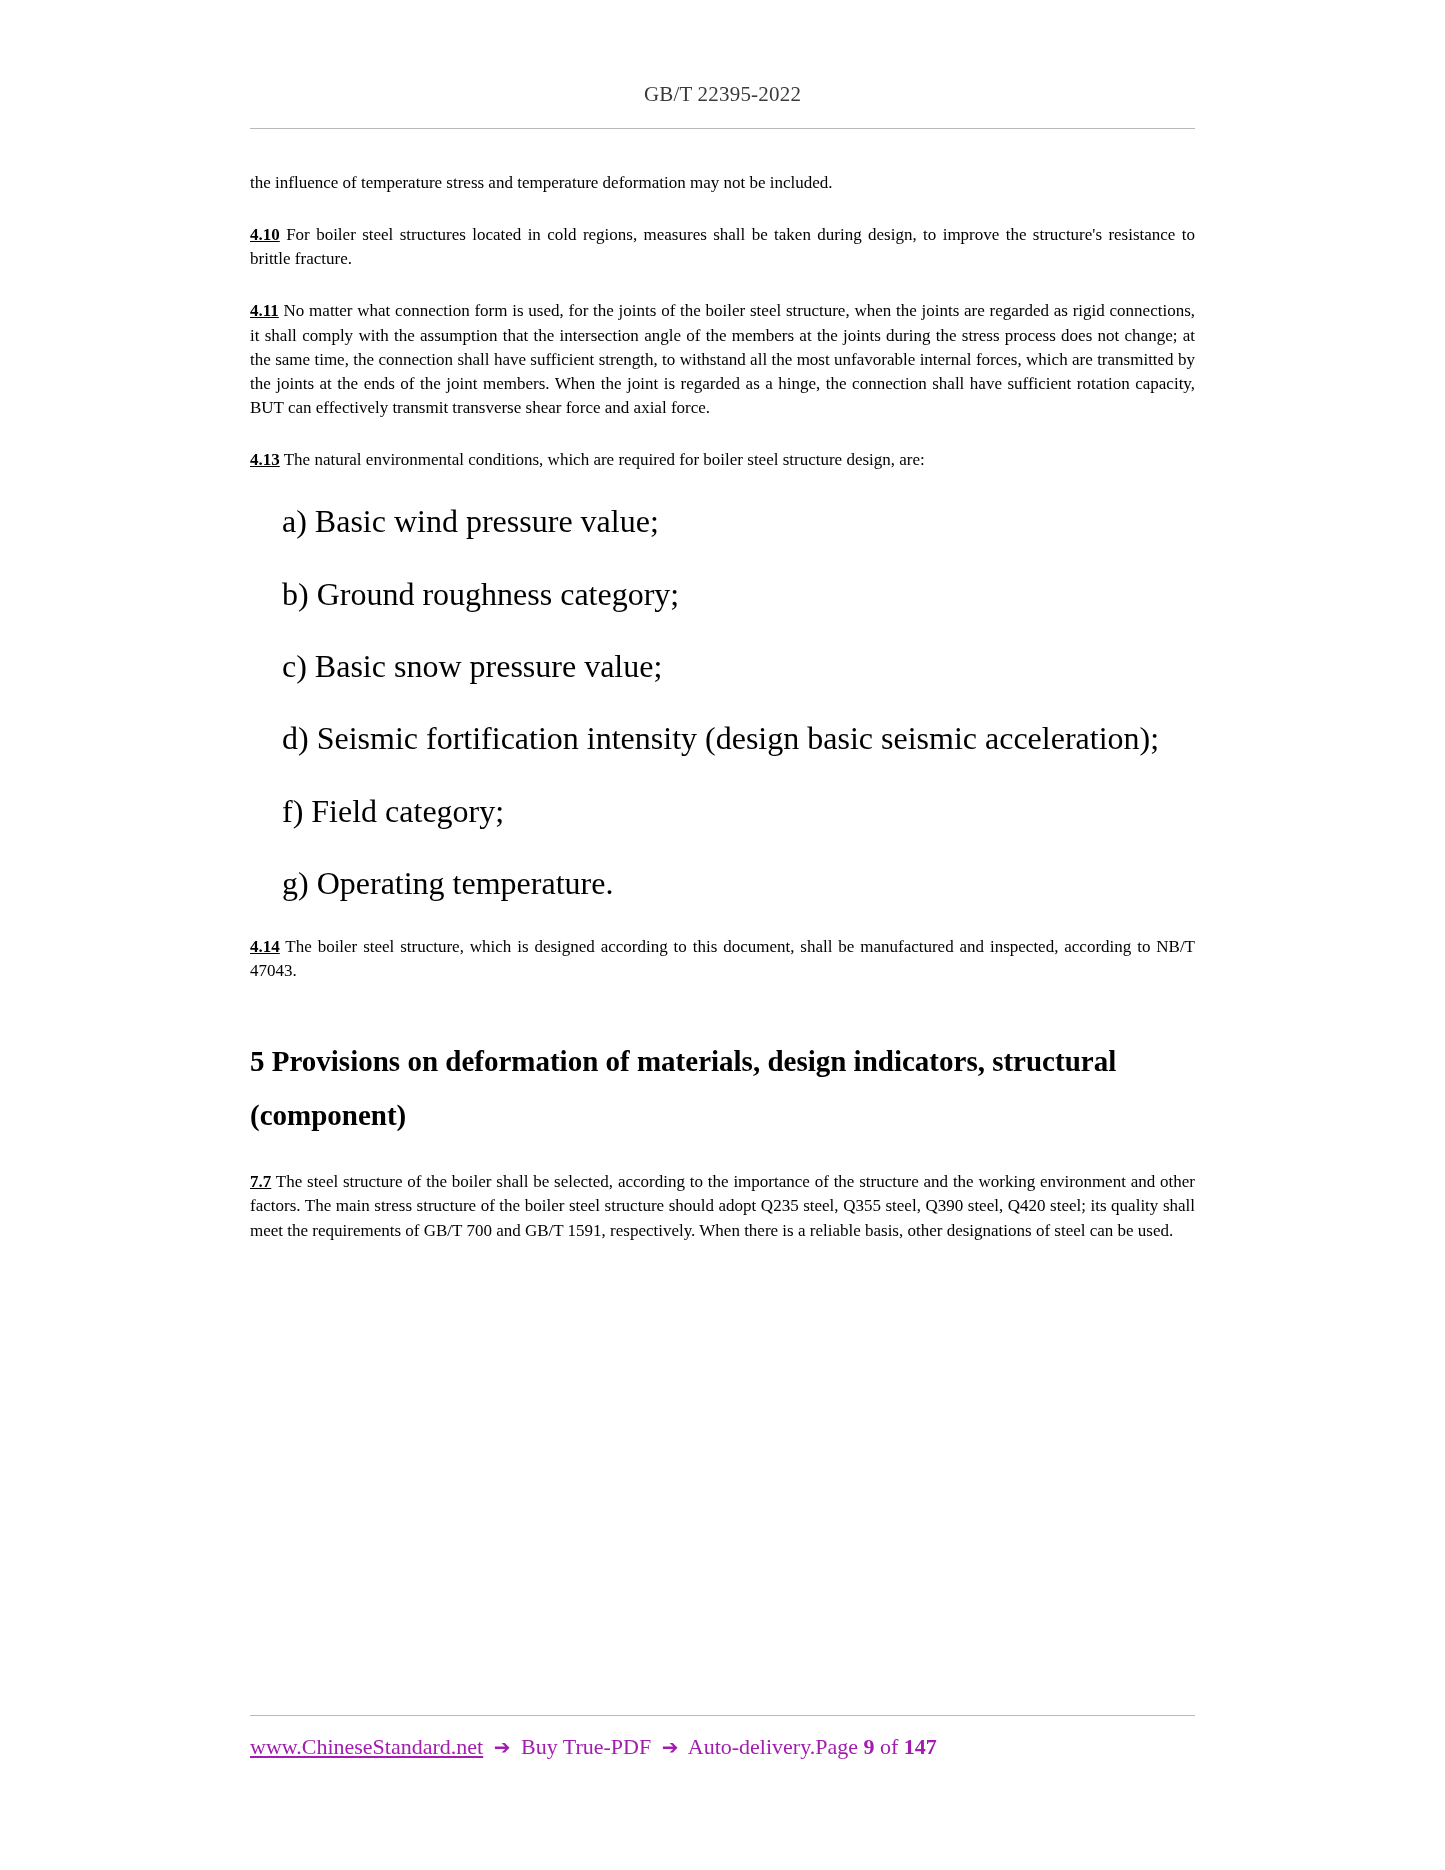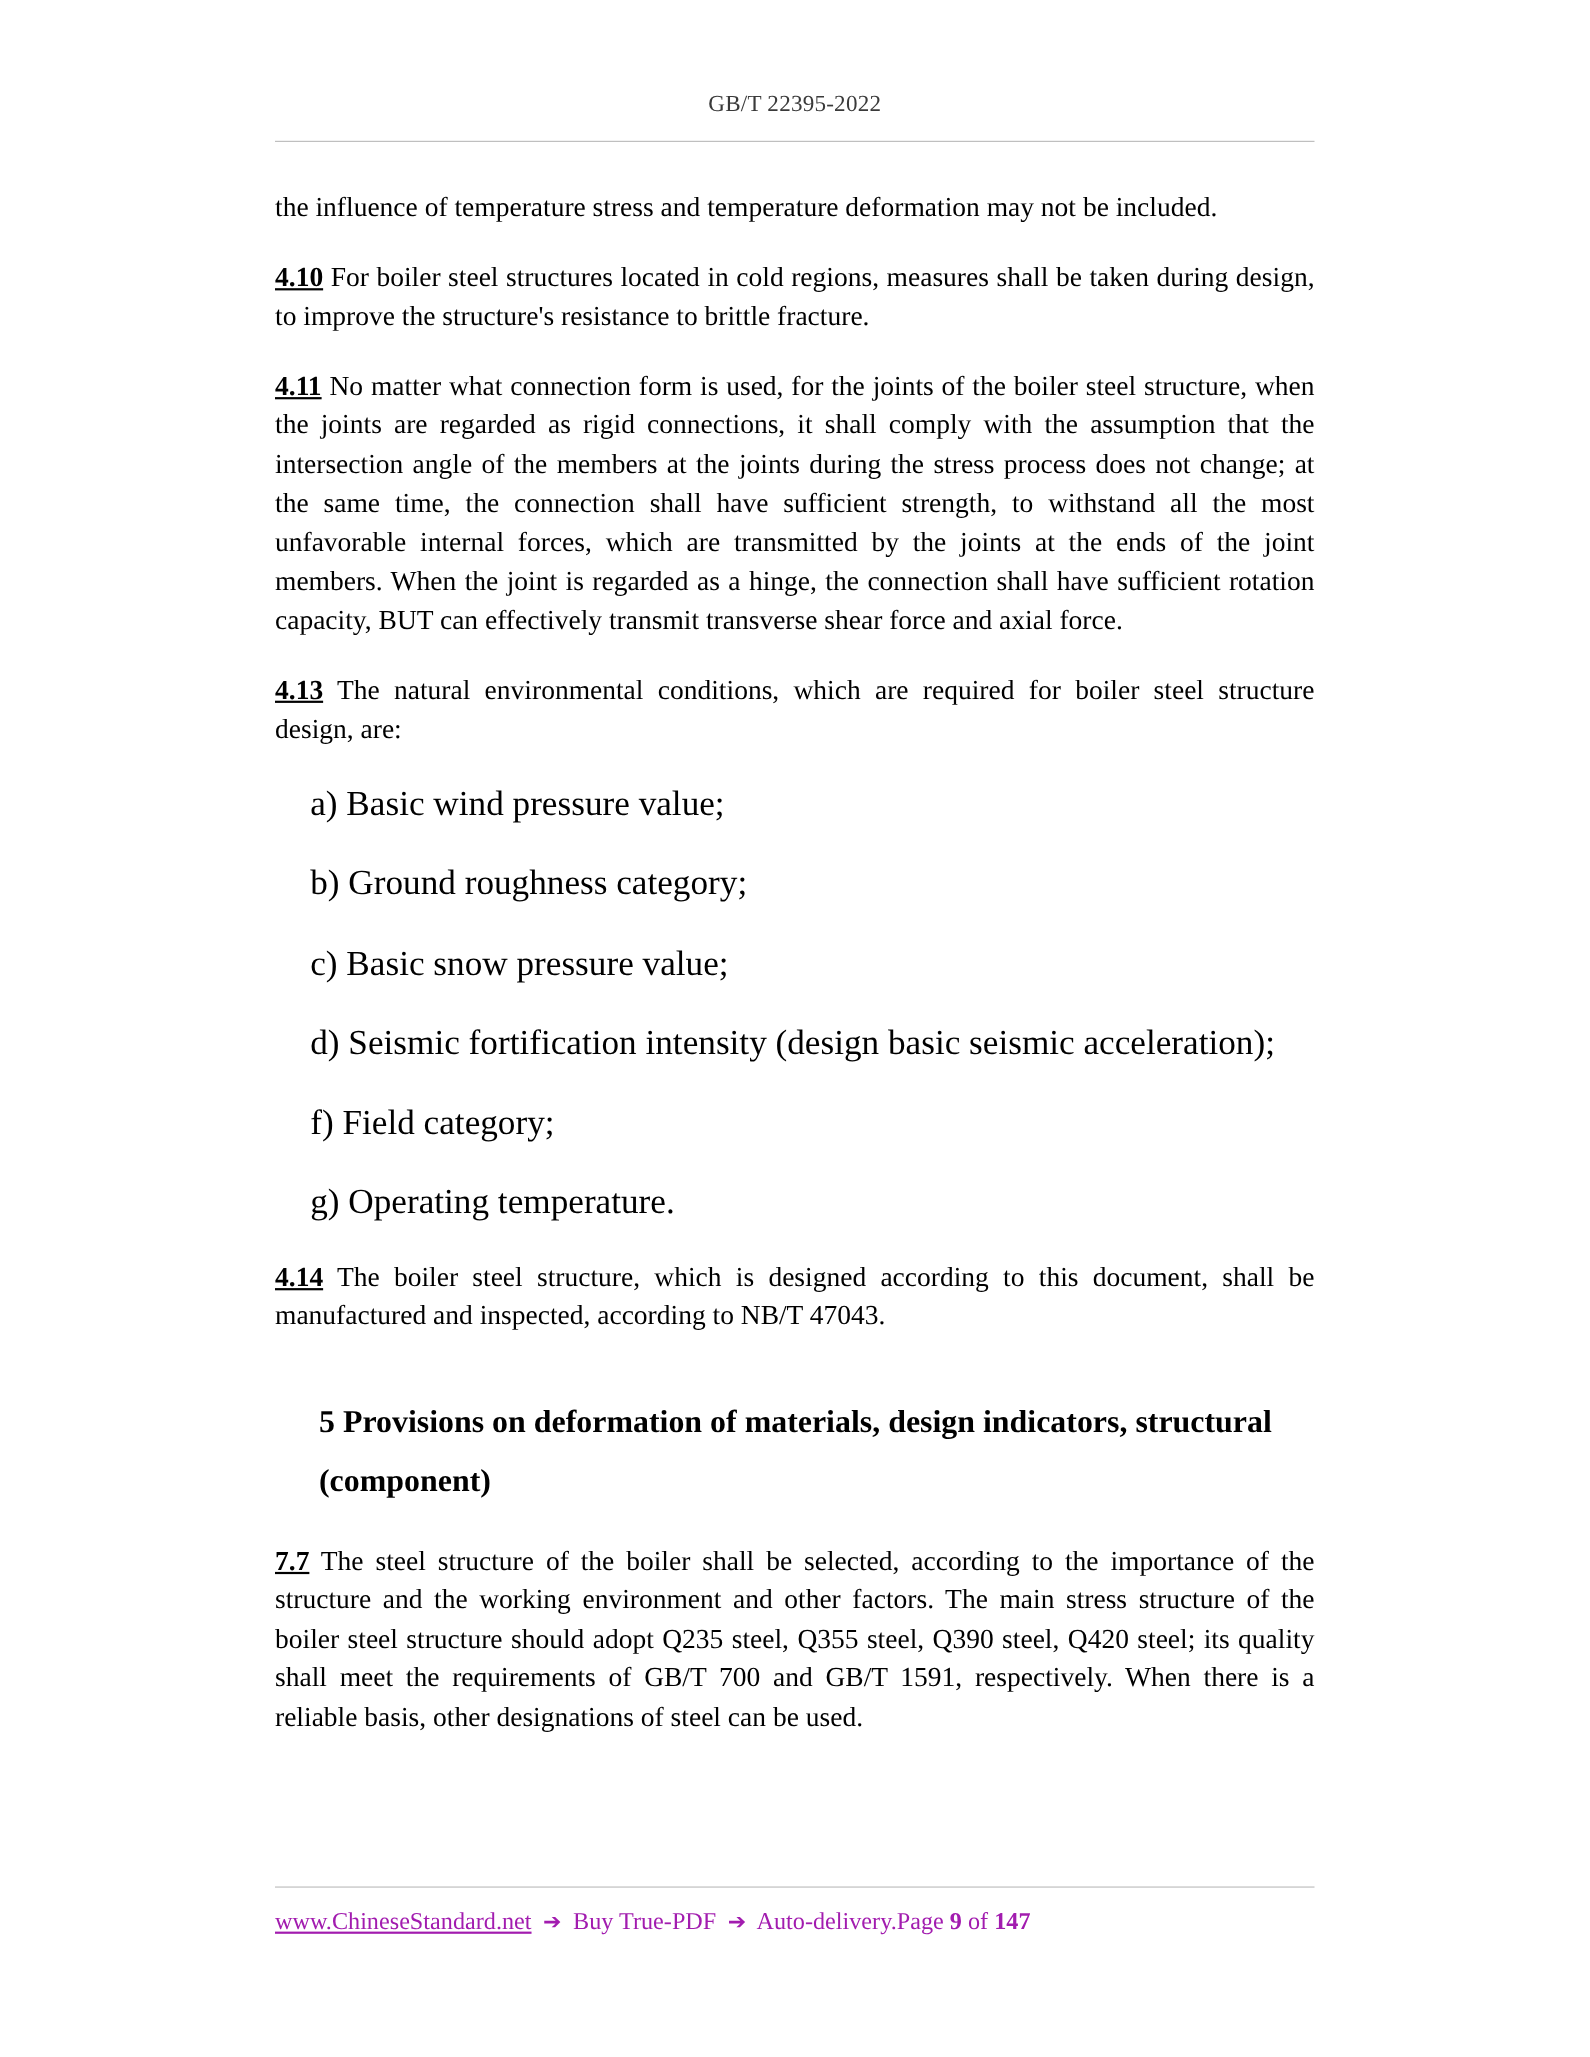--- a/index.html
+++ b/index.html
@@ -29,21 +29,21 @@
     font-size: 21px;
     color: #3a3a3a;
     letter-spacing: 0.2px;
     padding-top: 82px;
   }
   .header-rule {
     border-bottom: 1px solid #b9b9b9;
     margin-top: 21px;
   }
   .body-text {
-    font-size: 25px;
+    font-size: 17px;
     line-height: 1.42;
     text-align: justify;
     text-justify: inter-word;
     margin: 0;
   }
   .para {
     margin-top: 28px;
   }
   .para.first {
     margin-top: 42px;
@@ -57,21 +57,20 @@
     line-height: 1.42;
     margin-top: 27px;
     padding-left: 32px;
   }
   .section-heading {
     font-size: 29px;
     font-weight: bold;
     line-height: 1.85;
     margin-top: 52px;
     margin-bottom: 0;
-    margin-left: 40px;
   }
   .sub {
     font-size: 0.72em;
     vertical-align: -0.25em;
   }
   .footer {
     position: absolute;
     left: 250px;
     top: 1715px;
     width: 945px;

